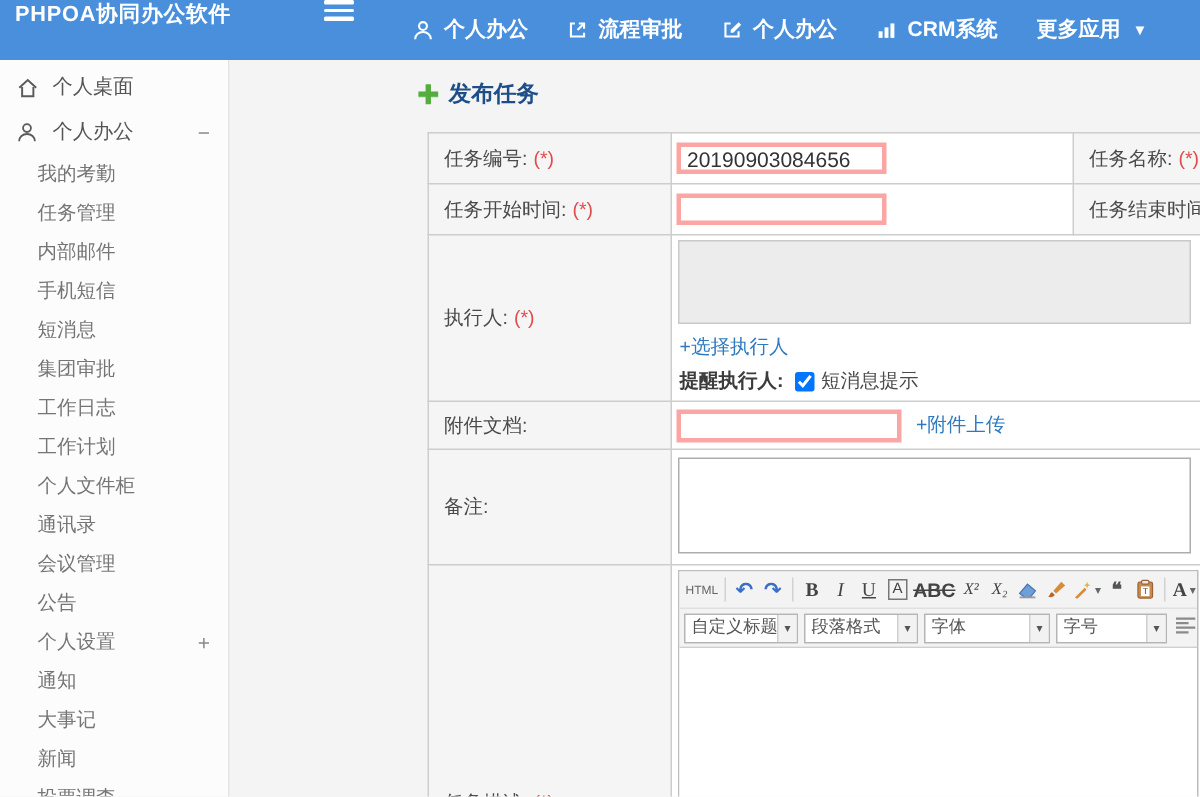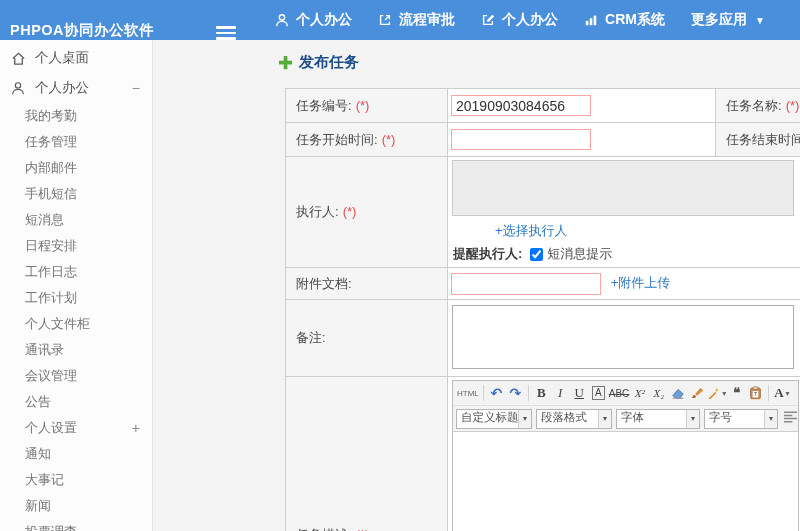--- a/index.html
+++ b/index.html
@@ -1,19 +1,19 @@
 <!DOCTYPE html>
 <html><head>
 <meta charset="utf-8">
 <style>
   * { margin:0; padding:0; box-sizing:border-box; }
   html,body { width:800px; height:531px; overflow:hidden; font-family:"Liberation Sans","DejaVu Sans",sans-serif; background:#f4f4f5; }
 
   
-  .topbar { position:absolute; left:0; top:0; width:800px; height:40px; background:#4a8fdc; display:flex; align-items:flex-end; color:#fff; }
+  .topbar { position:absolute; left:0; top:0; width:800px; height:40px; background:#4a8fdc; display:flex; align-items:flex-start; color:#fff; }
   .logo { padding-left:10px; font-size:14.5px; font-weight:bold; letter-spacing:.5px; white-space:nowrap; }
   .hamburger { margin-left:62px; width:20px; height:14px; display:flex; flex-direction:column; justify-content:space-between; cursor:pointer; }
   .hamburger span { display:block; height:2.6px; background:#fff; border-radius:1px; }
   .topnav { display:flex; margin-left:26px; }
   .topnav .nav-item { display:flex; align-items:center; padding:0 13px; height:40px; font-size:14px; font-weight:600; cursor:pointer; white-space:nowrap; }
   .nav-item svg { margin-right:7px; }
   .caret { margin-left:8px; font-size:10px; }
 
   
   .sidebar { position:absolute; left:0; top:40px; width:153px; height:491px; background:#fcfcfc; border-right:1px solid #e4e4e4; padding-top:3px; overflow:hidden; }
@@ -28,42 +28,42 @@
   .main { position:absolute; left:154px; top:40px; width:646px; height:491px; background:#f4f4f5; overflow:hidden; }
   .page-head { position:absolute; left:124px; top:13px; display:flex; align-items:center; }
   .plus-icon { color:#55ad3f; font-size:18px; font-weight:bold; margin-right:6px; line-height:1; text-shadow:0 1px 0 #c9e7bd; }
   .page-title { font-size:15px; font-weight:bold; color:#1d4e89; }
 
   table.form { position:absolute; left:131px; top:48px; border-collapse:collapse; table-layout:fixed; width:592px; }
   table.form td { border:1px solid #cdcdcd; vertical-align:middle; font-size:13px; color:#4a4a4a; }
   td.lbl { background:#f5f5f6; padding-left:10px; white-space:nowrap; }
   td.val { background:#fff; padding:2px 3px; }
   .req { color:#e14b4b; margin-left:4px; }
-  input.txt { border:1px solid #fca5a5; background:#fff; height:21px; font-size:14px; color:#333; padding:0 4px; font-family:"Liberation Sans",sans-serif; }
-  .link { color:#2e79bf; font-size:13px; text-decoration:none; cursor:pointer; white-space:nowrap;margin-left:42px; }
+  input.txt { border:3px solid #fca5a5; background:#fff; height:21px; font-size:14px; color:#333; padding:0 4px; font-family:"Liberation Sans",sans-serif; }
+  .link { color:#2e79bf; font-size:13px; text-decoration:none; cursor:pointer; white-space:nowrap; }
   .exec-box { width:342px; height:56px; background:#ececec; border:1px solid #c9c9c9; margin:1px 0 0 1px; }
   .exec-links { margin:6px 0 2px 2px; }
   .remind-line { margin:5px 0 2px 2px; display:flex; align-items:center; font-size:13px; }
   .remind-line b { color:#3c3c3c; }
   .remind-line input { margin:0 4px 0 8px; width:13px; height:13px; }
   .remark-box { width:342px; height:64px; background:#fff; border:1px solid #adadad; margin:1px 0 1px 1px; resize:none; font-family:"Liberation Sans",sans-serif; font-size:13px; }
 
   
   .editor { width:347px; border:1px solid #bdbdbd; background:#fff; margin:1px 0 0 1px; }
   .ed-row { display:flex; align-items:center; background:#f3f3f3; padding:2px 3px; height:25px; }
   .ed-row.r1 { border-bottom:1px solid #e0e0e0; }
   .ed-btn { display:flex; align-items:center; justify-content:center; min-width:17px; height:19px; margin:0 1px; border-radius:2px; font-size:12px; color:#444; cursor:pointer; flex:none; }
   .ed-sep { width:1px; height:16px; background:#d2d2d2; margin:0 3px; flex:none; }
   .g-html { font-size:8px; font-weight:normal; color:#666; letter-spacing:0; }
   .g-undo,.g-redo { color:#3a6fc4; font-size:14px; font-weight:bold; }
   .g-bold { font-family:"Liberation Serif",serif; font-weight:bold; font-size:13px; }
   .g-italic { font-family:"Liberation Serif",serif; font-style:italic; font-size:13px; }
   .g-under { font-family:"Liberation Serif",serif; text-decoration:underline; font-size:13px; }
   .g-fontbox { border:1px solid #777; font-size:10px; padding:0 2px; line-height:12px; }
-  .g-strike { font-size:10px; text-decoration:line-through; font-weight:normal; }
+  .g-strike { font-size:13px; text-decoration:line-through; font-weight:bold; }
   .g-supsub { font-size:11px; font-style:italic; font-family:"Liberation Serif",serif; }
   .g-quote { font-family:"Liberation Serif",serif; font-weight:bold; font-size:13px; color:#555; }
   .g-fontcolor { font-family:"Liberation Serif",serif; font-size:13px; font-weight:bold; }
   .mini-caret { font-size:8px; color:#666; margin-left:2px; }
   .combo { display:flex; align-items:flex-start; background:#fff; border:1px solid #b5b5b5; height:20px; margin-right:4px; cursor:pointer; flex:none; }
   .combo .c-text { font-size:11.5px; color:#555; padding:0 4px; white-space:nowrap; overflow:hidden; }
   .combo .c-arrow { width:13px; height:100%; border-left:1px solid #cfcfcf; display:flex; align-items:center; justify-content:center; font-size:8px; color:#555; background:#f2f2f2; }
   .ed-content { background:#fff; height:258px; border-top:1px solid #cfcfcf; }
   .align-ic { margin:0 2px; flex:none; cursor:pointer; color:#8a8a8a; }
 </style>
@@ -140,21 +140,21 @@
     <div class="side-item lvl1">
       <span class="s-label">内部邮件</span>
     </div>
     <div class="side-item lvl1">
       <span class="s-label">手机短信</span>
     </div>
     <div class="side-item lvl1">
       <span class="s-label">短消息</span>
     </div>
     <div class="side-item lvl1">
-      <span class="s-label">日程安排</span>
+      <span class="s-label">集团审批</span>
     </div>
     <div class="side-item lvl1">
       <span class="s-label">工作日志</span>
     </div>
     <div class="side-item lvl1">
       <span class="s-label">工作计划</span>
     </div>
     <div class="side-item lvl1">
       <span class="s-label">个人文件柜</span>
     </div>

